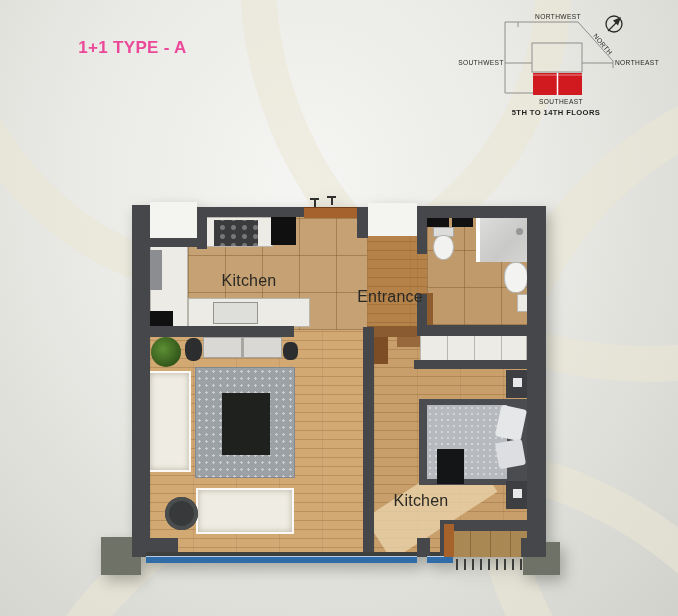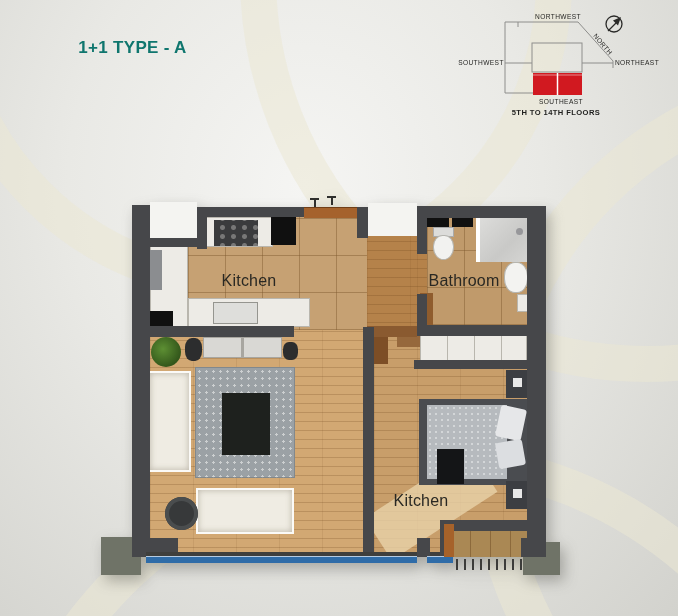--- a/index.html
+++ b/index.html
@@ -6,21 +6,21 @@
   body{width:678px;height:616px;overflow:hidden;position:relative;
        font-family:"Liberation Sans","DejaVu Sans",sans-serif;
        background:radial-gradient(ellipse at 45% 30%, #f5f5f3 0%, #e9e9e5 45%, #d2d2cd 100%);}
   .bgc{position:absolute;border-radius:50%;border:36px solid rgba(235,232,211,.55);}
   #bgc1{left:-70px;top:-340px;width:570px;height:570px;}
   #bgc2{left:240px;top:-430px;width:740px;height:740px;}
   #bgc3{left:-20px;top:440px;width:800px;height:800px;}
   #bgc4{left:470px;top:60px;width:700px;height:700px;border-width:42px;}
 
   
-  .title-block{position:absolute;left:25px;top:38px;width:215px;text-align:center;color:#0f766e;}
+  .title-block{position:absolute;left:25px;top:38px;width:215px;text-align:center;color:#ec4899;}
   .title-block .t1{font-size:17px;font-weight:bold;letter-spacing:.3px;}
   .title-block .t2{font-size:15px;margin-top:3px;}
 
   
   .plan{position:absolute;inset:0;filter:drop-shadow(4px 6px 7px rgba(60,60,55,.35));}
   .abs{position:absolute;}
   .wall{position:absolute;background:#46474a;}
   .pillar{position:absolute;background:#6f7367;}
   .tile{background-color:#c6a173;
         background-image:repeating-linear-gradient(90deg, rgba(125,88,45,.45) 0 1px, transparent 1px 37px),
@@ -166,15 +166,15 @@
   <div class="wall" style="left:440px;top:520px;width:90px;height:11px;"></div>
   <div class="wall" style="left:440px;top:520px;width:10px;height:37px;"></div>
   <div class="wall" style="left:521px;top:538px;width:25px;height:19px;"></div>
   <div class="abs" style="left:444px;top:524px;width:10px;height:33px;background:#a6622a;z-index:32;"></div>
 
   <div class="glass" style="left:146px;top:556px;width:271px;height:6px;"></div>
   <div class="glass" style="left:427px;top:556px;width:26px;height:6px;"></div>
   <div class="abs" style="left:456px;top:559px;width:68px;height:11px;background:repeating-linear-gradient(90deg, #3c3c3a 0 2px, transparent 2px 8px);z-index:30;"></div>
 
   <div class="room-label" style="left:179px;top:272px;">Kitchen</div>
-  <div class="room-label" style="left:394px;top:272px;">Bathroom</div>
+  <div class="room-label" style="left:320px;top:288px;">Entrance</div>
   <div class="room-label" style="left:351px;top:492px;">Kitchen</div>
 </div>
 
 </body></html>

